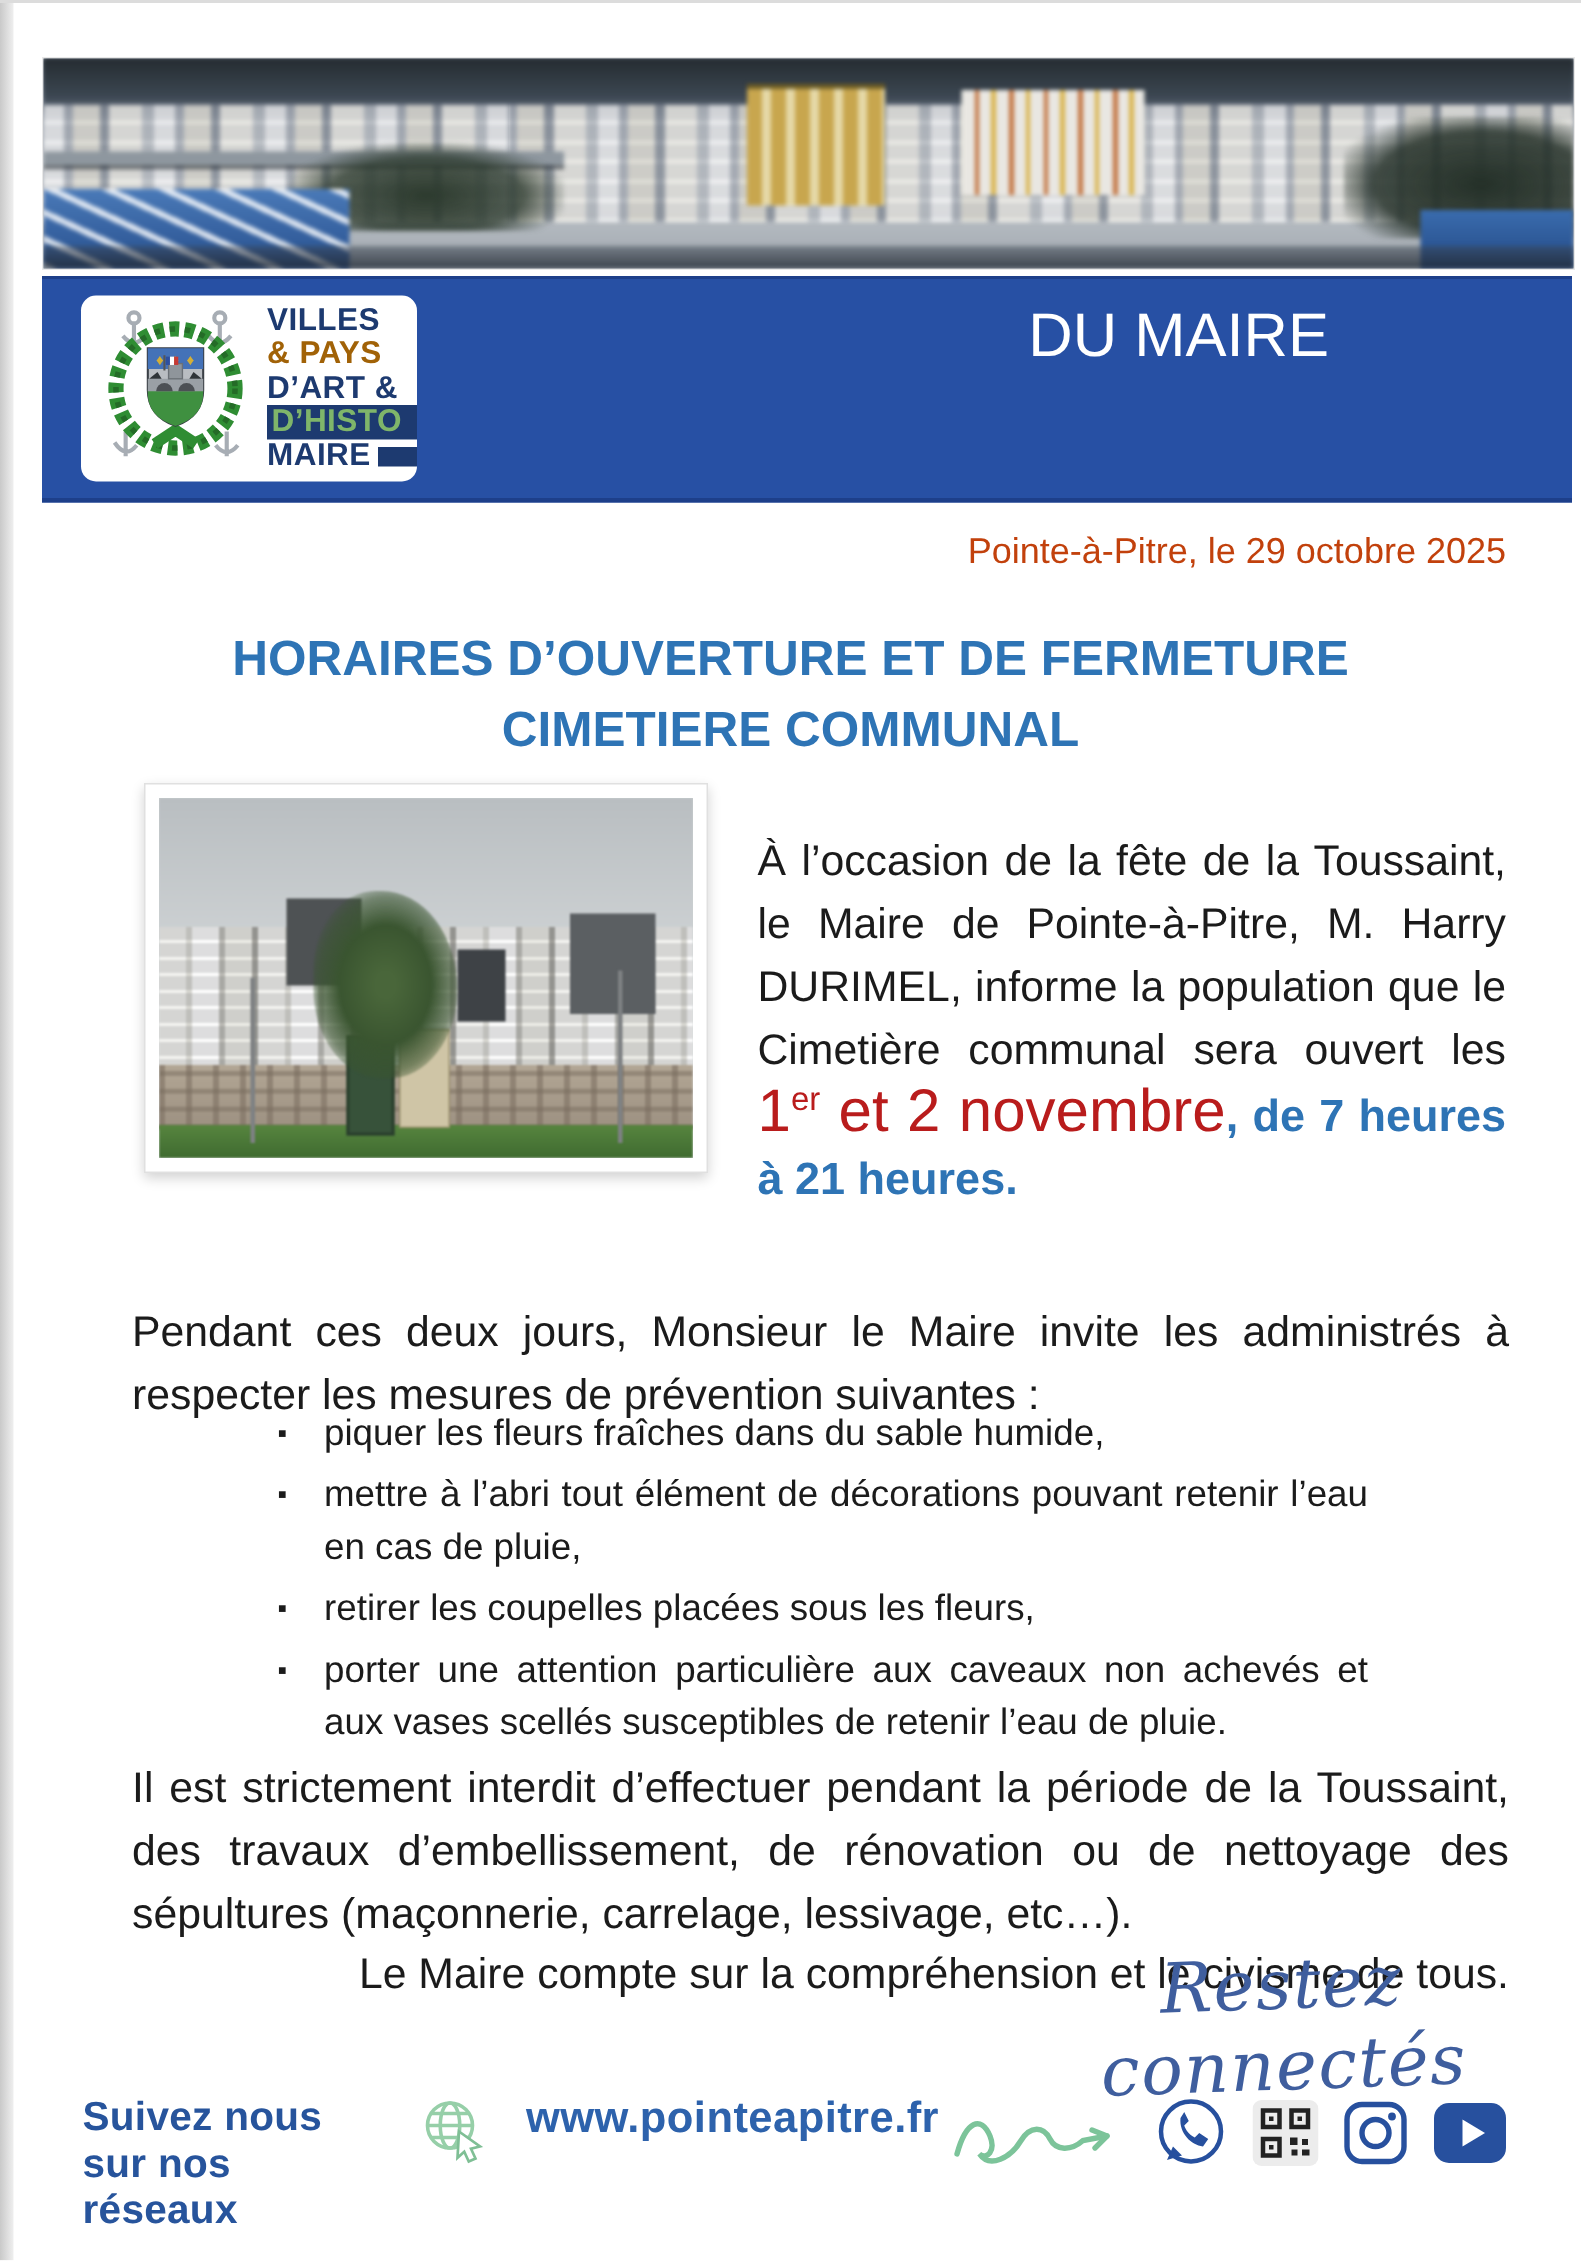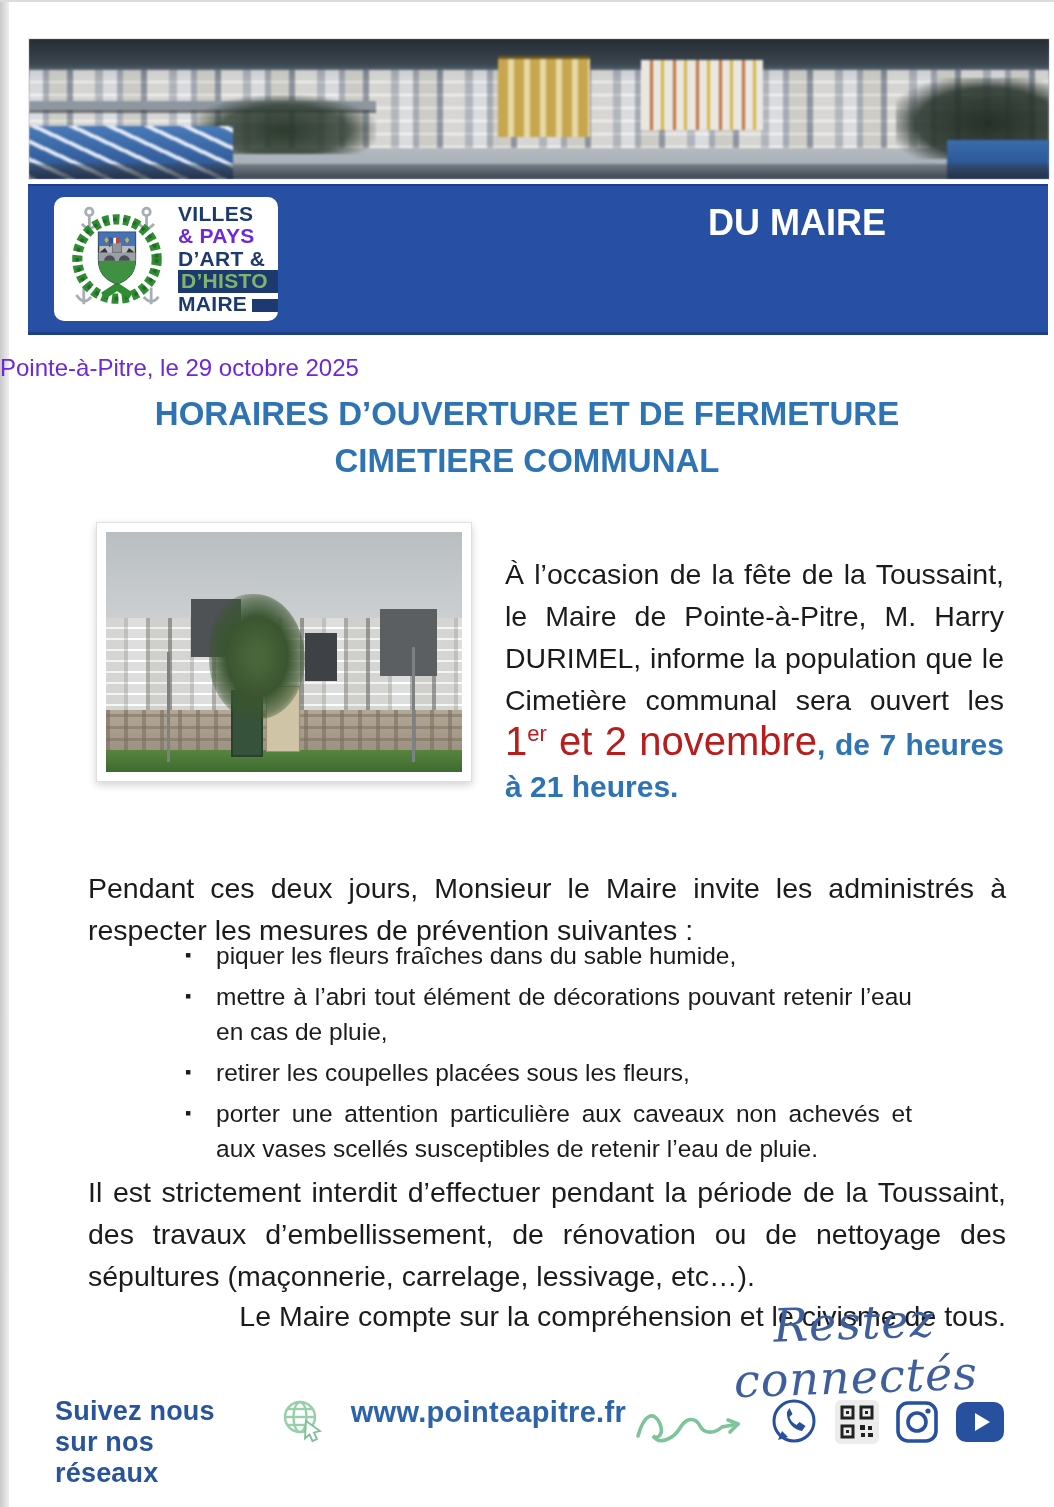--- a/index.html
+++ b/index.html
@@ -42,30 +42,30 @@
     background:linear-gradient(180deg,rgba(60,70,82,0.45),rgba(36,44,54,0.8));}
 
   
   .band{position:absolute;left:28px;top:184px;width:1020px;height:151px;background:#2750a4;
         box-shadow:inset 0 2px 0 #1d3f8a, inset 0 -3px 0 #1d3f8a;}
   .logo-box{position:absolute;left:26px;top:13px;width:224px;height:124px;background:#ffffff;
         border-radius:10px;display:flex;align-items:center;justify-content:flex-start;overflow:hidden;}
   .logo-box svg{flex:0 0 auto;margin-left:4px;}
   .vpah{margin-left:2px;font-weight:bold;font-size:21px;line-height:22.5px;letter-spacing:0.3px;white-space:nowrap;}
   .vpah .navy{color:#1d3a70;}
-  .vpah .green{color:#6d28d9;}
+  .vpah .green{color:#a16207;}
   .vpah .inverse{color:#7fb56a;background:#1d3a70;padding:0 3px;}
   .vpah .bar{display:inline-block;width:30px;height:13px;background:#1d3a70;margin-left:5px;vertical-align:middle;}
   .band-titles{position:absolute;left:357px;top:14px;width:505px;color:#ffffff;}
   .band-title-1{font-size:58px;font-weight:bold;text-align:center;letter-spacing:-1px;line-height:62px;}
-  .band-title-2{font-size:36px;font-weight:bold;text-align:right;letter-spacing:0;line-height:50px;padding-right:4px;}
+  .band-title-2{font-size:41px;font-weight:normal;text-align:right;letter-spacing:0;line-height:50px;padding-right:4px;}
 
   
-  .date-line{position:absolute;top:354px;left:0;width:1004px;text-align:left;font-size:24px;color:#6d28d9;}
-  .doc-heading{position:absolute;top:390px;left:0;width:100%;text-align:center;color:#2e74b5;
+  .date-line{position:absolute;top:354px;left:0;width:1004px;text-align:right;font-size:24px;color:#c2410c;}
+  .doc-heading{position:absolute;top:415px;left:0;width:100%;text-align:center;color:#2e74b5;
         font-weight:bold;font-size:33px;line-height:47px;}
 
   .photo-frame{position:absolute;left:96px;top:522px;width:356px;height:240px;background:#ffffff;
         padding:9px;border:1px solid #e0e0e0;box-shadow:0 3px 8px rgba(0,0,0,0.18);}
   .photo{position:relative;width:100%;height:100%;overflow:hidden;background:#cdd1d3;}
   .photo .layer{position:absolute;filter:blur(0.7px);}
   .cp-sky{left:0;top:0;right:0;bottom:0;background:linear-gradient(180deg,#b9bec1 0%,#cdd1d3 40%,#e3e5e6 62%);}
   .cp-tombs{left:0;top:36%;width:100%;height:42%;
     background:
       repeating-linear-gradient(180deg,rgba(120,122,124,0.25) 0 9px,rgba(255,255,255,0.05) 9px 11px),

